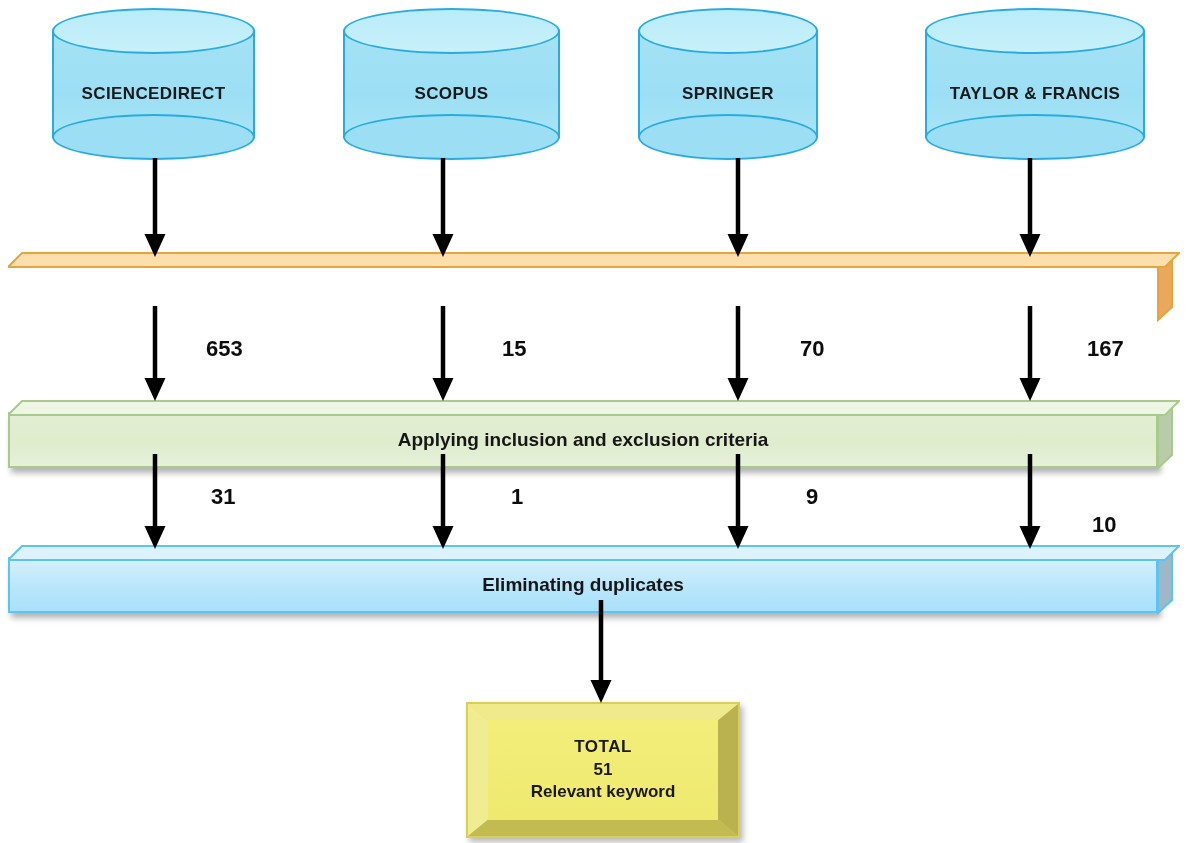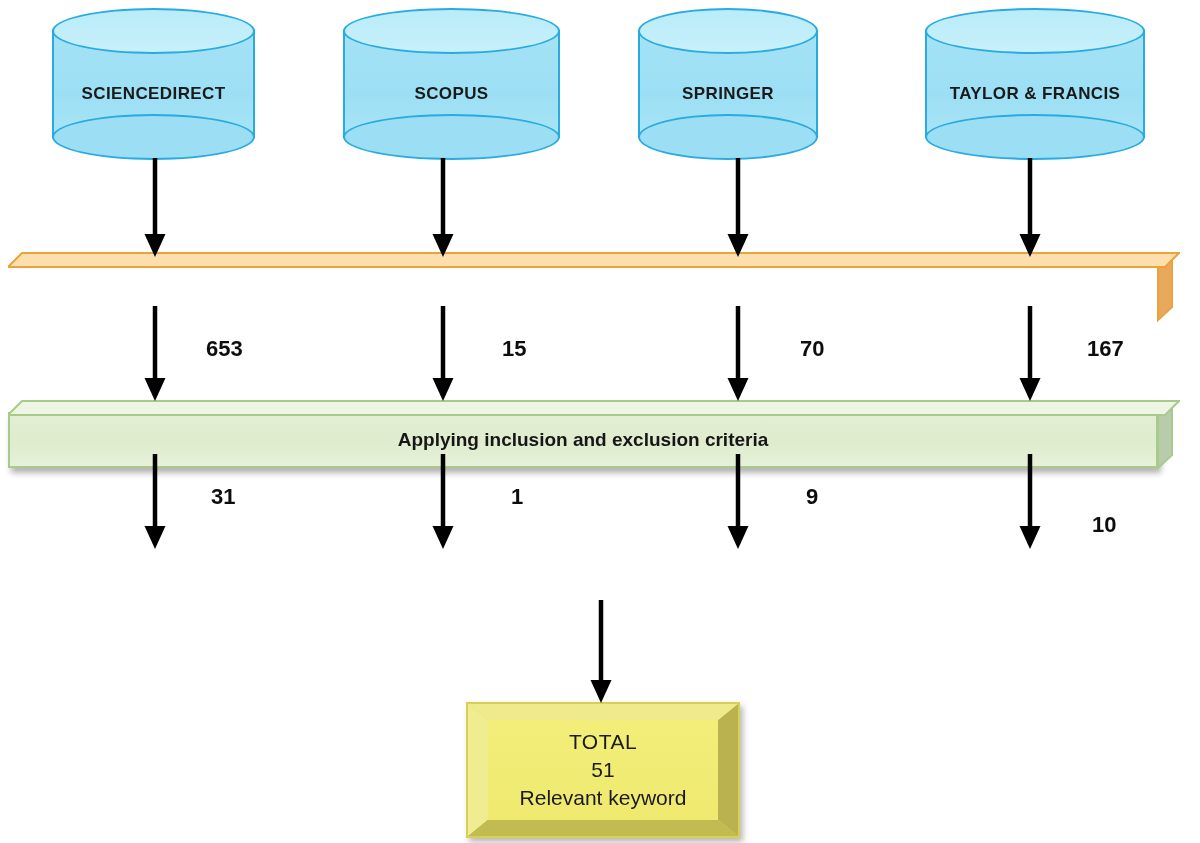--- a/index.html
+++ b/index.html
@@ -157,22 +157,22 @@
     position: absolute;
     left: 22px; right: 22px; top: 18px; bottom: 18px;
     background: linear-gradient(to bottom, #f2ee79 0%, #efe96f 100%);
     display: flex;
     flex-direction: column;
     align-items: center;
     justify-content: center;
     z-index: 3;
   }
   .total-line {
-    font-size: 21px;
-    font-weight: normal;
+    font-size: 17px;
+    font-weight: bold;
     color: #1a1a1a;
     line-height: 1.32;
     white-space: nowrap;
   }
   .total-line.t-head { letter-spacing: 0.5px; }
 </style>
 </head>
 <body>
 
 <div id="canvas">
@@ -312,20 +312,35 @@
         <line x1="12" y1="0" x2="12" y2="78" stroke="#000" stroke-width="4.5"></line>
         <polygon points="12,95 1.5,72 22.5,72" fill="#000"></polygon>
       </svg>
   </div>
 
   <div class="num" style="left:211px; top:484px;text-align:right;">31</div>
   <div class="num" style="left:511px; top:484px;">1</div>
   <div class="num" style="left:806px; top:484px;">9</div>
   <div class="num" style="left:1092px; top:484px;margin-top:28px;">10</div>
 
+  <div class="bar3d" id="bar-blue" style="top:545px;">
+    <div class="bar-front">
+      <span class="bar-text">Eliminating duplicates</span>
+    </div>
+    <div class="bar-top">
+      <svg width="1172" height="16" viewBox="0 0 1172 16" preserveAspectRatio="none">
+        <polygon points="0,15 14,1 1171,1 1157,15" fill="#dcf2fd" stroke="#5bc4f1" stroke-width="2"></polygon>
+      </svg>
+    </div>
+    <div class="bar-side">
+      <svg width="26" height="70" viewBox="0 0 26 70" preserveAspectRatio="none">
+        <polygon points="2,14 16,1 16,55 2,68" fill="#9fb8c6" stroke="#5bc4f1" stroke-width="2"></polygon>
+      </svg>
+    </div>
+  </div>
 
   <div class="arrow" style="left:589px; top:600px;">
     <svg width="24" height="104" viewBox="0 0 24 104">
         <line x1="12" y1="0" x2="12" y2="86" stroke="#000" stroke-width="4.5"></line>
         <polygon points="12,103 1.5,80 22.5,80" fill="#000"></polygon>
       </svg>
   </div>
 
   <div id="total-box">
     <div class="total-frame"></div>

